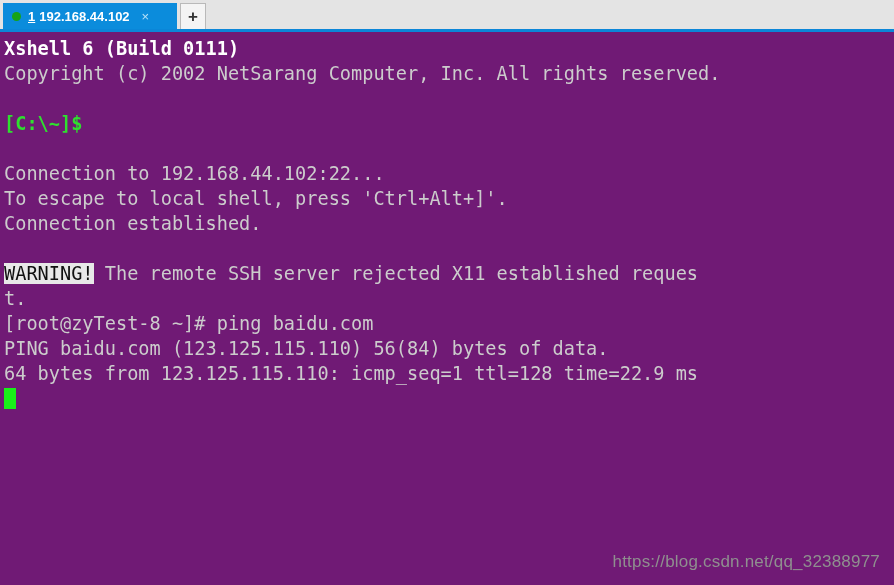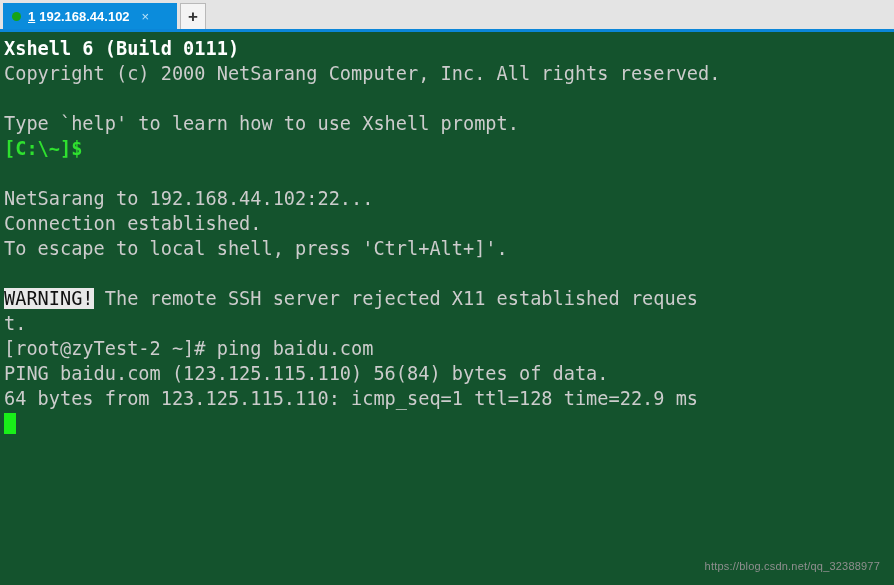--- a/index.html
+++ b/index.html
@@ -101,21 +101,21 @@
     line-height: 17px;
     cursor: pointer;
   }
 
   
   .terminal {
     position: absolute;
     left: 0; top: 32px;
     width: 894px;
     height: 553px;
-    background: #14532d;
+    background: #701a75;
     padding: 4px 0 0 4px;
     box-sizing: border-box;
     overflow: hidden;
   }
   .tline {
     font-family: "DejaVu Sans Mono", monospace;
     font-size: 18.6px;
     line-height: 25px;
     height: 25px;
     color: #cccccc;
@@ -138,21 +138,21 @@
     vertical-align: -4px;
   }
 
   
   .watermark {
     position: absolute;
     right: 14px;
     bottom: 13px;
     color: #8f8f8f;
     font-family: "Liberation Sans", sans-serif;
-    font-size: 11px;
+    font-size: 17px;
     letter-spacing: 0.2px;
     white-space: nowrap;
   }
 </style>
 </head>
 <body>
 
 <div id="app">
 
   <div class="tabbar">
@@ -161,32 +161,31 @@
       <span class="tab-index">1</span>
       <span class="tab-title">192.168.44.102</span>
       <span class="tab-close">×</span>
     </div>
     <div class="tab-new">+</div>
   </div>
   <div class="tabbar-underline"></div>
 
   <div class="terminal" id="terminal-output">
       <div class="tline"><span class="seg-bold-white">Xshell 6 (Build 0111)</span></div>
-      <div class="tline"><span class="seg-white">Copyright (c) 2000 NetSarang Computer, Inc. All rights reserved.</span></div>
+      <div class="tline"><span class="seg-white">Copyright (c) 2002 NetSarang Computer, Inc. All rights reserved.</span></div>
       <div class="tline blank"><span class="seg-white"></span></div>
-      <div class="tline"><span class="seg-white">Type `help' to learn how to use Xshell prompt.</span></div>
       <div class="tline"><span class="seg-green">[C:\~]$</span></div>
       <div class="tline blank"><span class="seg-white"></span></div>
-      <div class="tline"><span class="seg-white">NetSarang to 192.168.44.102:22...</span></div>
+      <div class="tline"><span class="seg-white">Connection to 192.168.44.102:22...</span></div>
+      <div class="tline"><span class="seg-white">To escape to local shell, press 'Ctrl+Alt+]'.</span></div>
       <div class="tline"><span class="seg-white">Connection established.</span></div>
-      <div class="tline"><span class="seg-white">To escape to local shell, press 'Ctrl+Alt+]'.</span></div>
       <div class="tline blank"><span class="seg-white"></span></div>
       <div class="tline"><span class="seg-inverse">WARNING!</span><span class="seg-white"> The remote SSH server rejected X11 established reques</span></div>
       <div class="tline"><span class="seg-white">t.</span></div>
-      <div class="tline"><span class="seg-white">[root@zyTest-2 ~]# ping baidu.com</span></div>
+      <div class="tline"><span class="seg-white">[root@zyTest-8 ~]# ping baidu.com</span></div>
       <div class="tline"><span class="seg-white">PING baidu.com (123.125.115.110) 56(84) bytes of data.</span></div>
       <div class="tline"><span class="seg-white">64 bytes from 123.125.115.110: icmp_seq=1 ttl=128 time=22.9 ms</span></div>
       <div class="tline"><span class="cursor"></span></div>
     </div>
 
   <div class="watermark">https://blog.csdn.net/qq_32388977</div>
 
 </div>
 
 </body></html>

